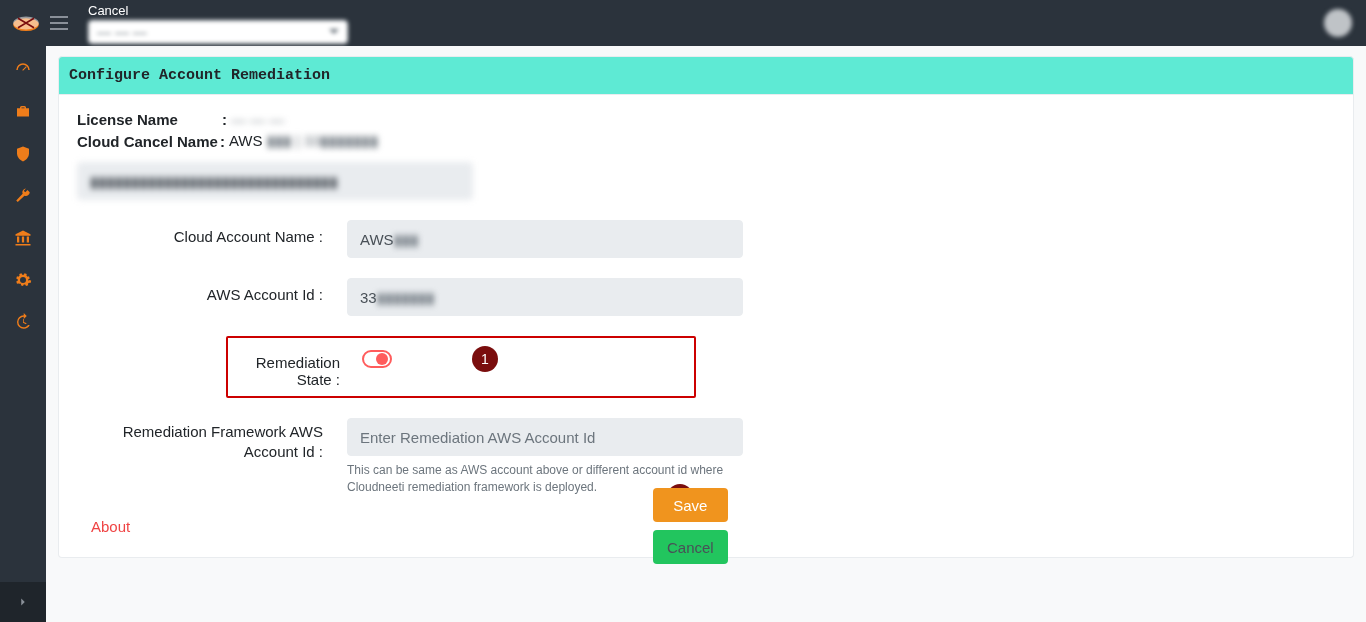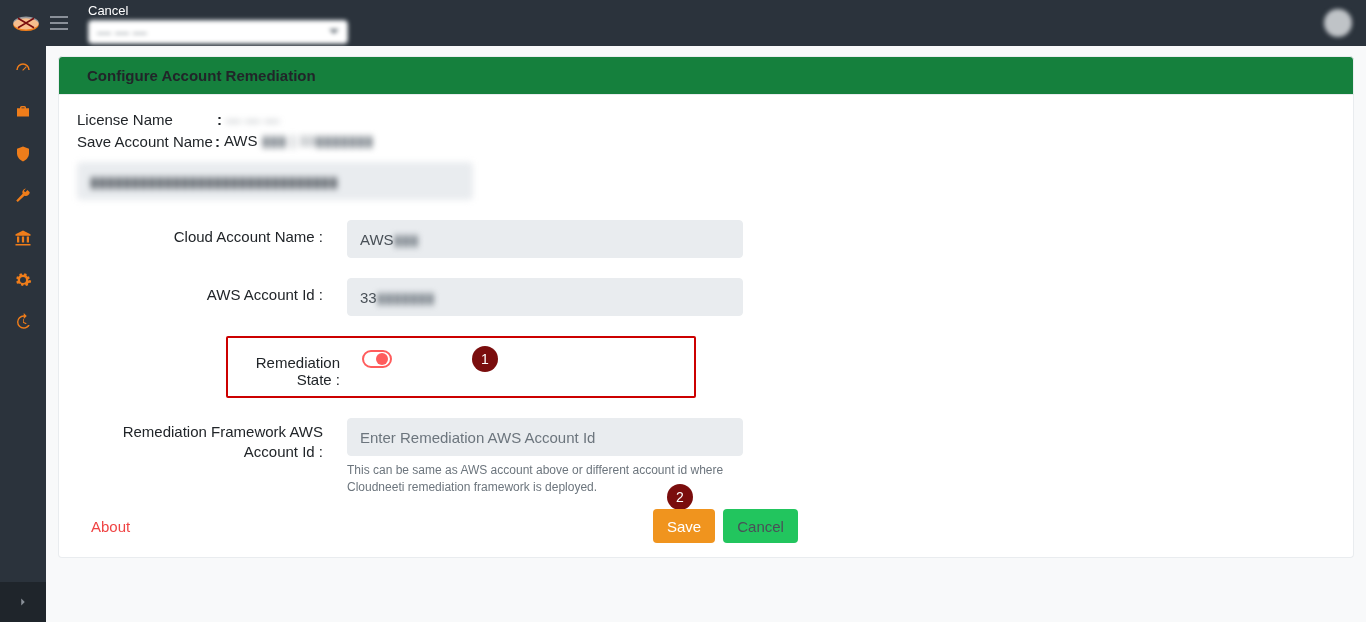--- a/index.html
+++ b/index.html
@@ -23,26 +23,26 @@
 
   
   .sidenav { width: 46px; background: #2b333c; display: flex; flex-direction: column; align-items: center; padding-top: 14px; gap: 22px; }
   .sidenav .nav-icon { width: 20px; height: 20px; color: #ef7d1a; display: flex; align-items: center; justify-content: center; cursor: pointer; }
   .sidenav .nav-icon svg { width: 18px; height: 18px; fill: currentColor; }
   .sidenav-footer { margin-top: auto; width: 100%; height: 40px; background: #1f252b; display: flex; align-items: center; justify-content: center; color: #8a9099; cursor: pointer; }
   .sidenav-footer svg { width: 14px; height: 14px; fill: currentColor; }
 
   
   .content { flex: 1; background: #f8f9fa; padding: 10px 12px; overflow: auto; }
-  .panel-header { background: #15803d; border: 1px solid #e9ecef; border-radius: 4px 4px 0 0; padding: 10px 28px; font-weight: 600; font-size: 15px; }
+  .panel-header { background: #5eead4; border: 1px solid #e9ecef; border-radius: 4px 4px 0 0; padding: 10px 10px; font-weight: 600; font-size: 15px; font-family: Liberation Mono, monospace; }
   .panel-body { background: #fff; border: 1px solid #e9ecef; border-top: none; border-radius: 0 0 4px 4px; padding: 16px 18px 22px 18px; }
 
   
   .detail-row { display: flex; align-items: center; margin-bottom: 4px; font-size: 15px; }
-  .detail-row .dlbl { font-weight: 400; white-space: nowrap; }
+  .detail-row .dlbl { font-weight: 700; white-space: nowrap; }
   .detail-row .dsep { margin: 0 4px 0 2px; font-weight: 700; }
   .detail-row .dval { }
   .blur { filter: blur(3px); color:#6c757d; }
 
   
   .form { margin-top: 12px; }
   .form-row { display: flex; align-items: flex-start; margin-bottom: 20px; position: relative; }
   .form-label { width: 270px; text-align: right; padding-right: 24px; padding-top: 8px; font-size: 15px; color: #212529; }
   .form-field { width: 396px; }
   .ro-input { width: 100%; height: 38px; line-height: 38px; padding: 0 12px; background: #e9ecef; border: 1px solid #e9ecef; border-radius: 4px; color: #495057; font-size: 15px; }
@@ -59,21 +59,21 @@
   .toggle { width: 30px; height: 18px; border: 2px solid #ff5c5c; border-radius: 9px; position: relative; background: #fff; cursor: pointer; }
   .toggle .knob { position: absolute; top: 1px; left: 12px; width: 12px; height: 12px; border-radius: 50%; background: #ff5c5c; }
 
   
   .step-badge { width: 26px; height: 26px; border-radius: 50%; background: #7a0d0d; color: #fff; font-size: 14px; display: flex; align-items: center; justify-content: center; font-weight: 400; }
   .step-badge.b2 { position: absolute; left: 590px; top: -34px; }
 
   
   .actions-row { display: flex; align-items: center; margin-top: 22px; position: relative; }
   .about-link { color: #ef4444; font-size: 15px; margin-left: 14px; cursor: pointer; }
-  .btn-group { position: absolute; left: 576px; display: flex; gap: 8px; }
+  .btn-group { position: absolute; left: 576px; display: flex; gap: 8px; flex-direction: column; }
   .btn { height: 34px; padding: 0 14px; border-radius: 4px; border: none; font-size: 15px; cursor: pointer; }
   .btn-primary { background: #f0941e; color: #fff; }
   .btn-secondary { background: #22c55e; color: #495057; }
 
 </style>
 </head>
 <body>
 
 <div class="topbar">
   <div class="logo">
@@ -146,21 +146,21 @@
   <div class="content">
     <div class="panel-header">Configure Account Remediation</div>
     <div class="panel-body">
 
       <div class="detail-row">
         <span class="dlbl">License Name</span>
         <span class="dsep" style="margin-left:44px;">:</span>
         <span class="dval blur">— — —</span>
       </div>
       <div class="detail-row">
-        <span class="dlbl">Save Account Name</span>
+        <span class="dlbl">Cloud Cancel Name</span>
         <span class="dsep"> :</span>
         <span class="dval">
           <span>AWS</span>
           <span class="blur">▮▮▮ | 33▮▮▮▮▮▮▮</span>
         </span>
       </div>
 
       <div class="form">
 
         <div class="form-row">

